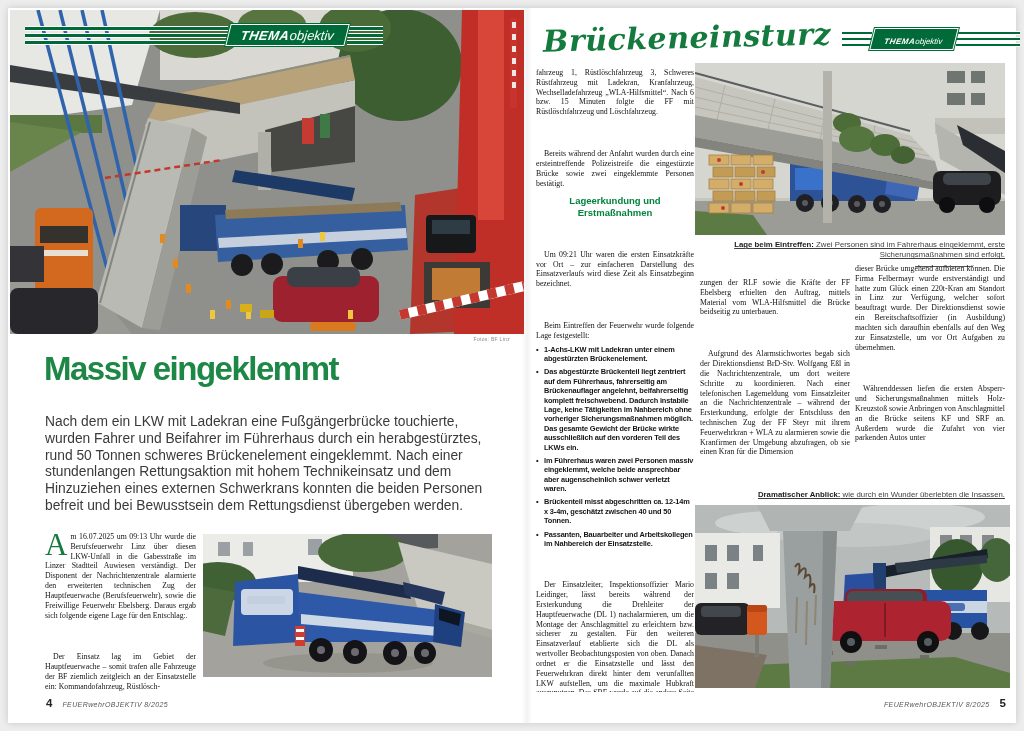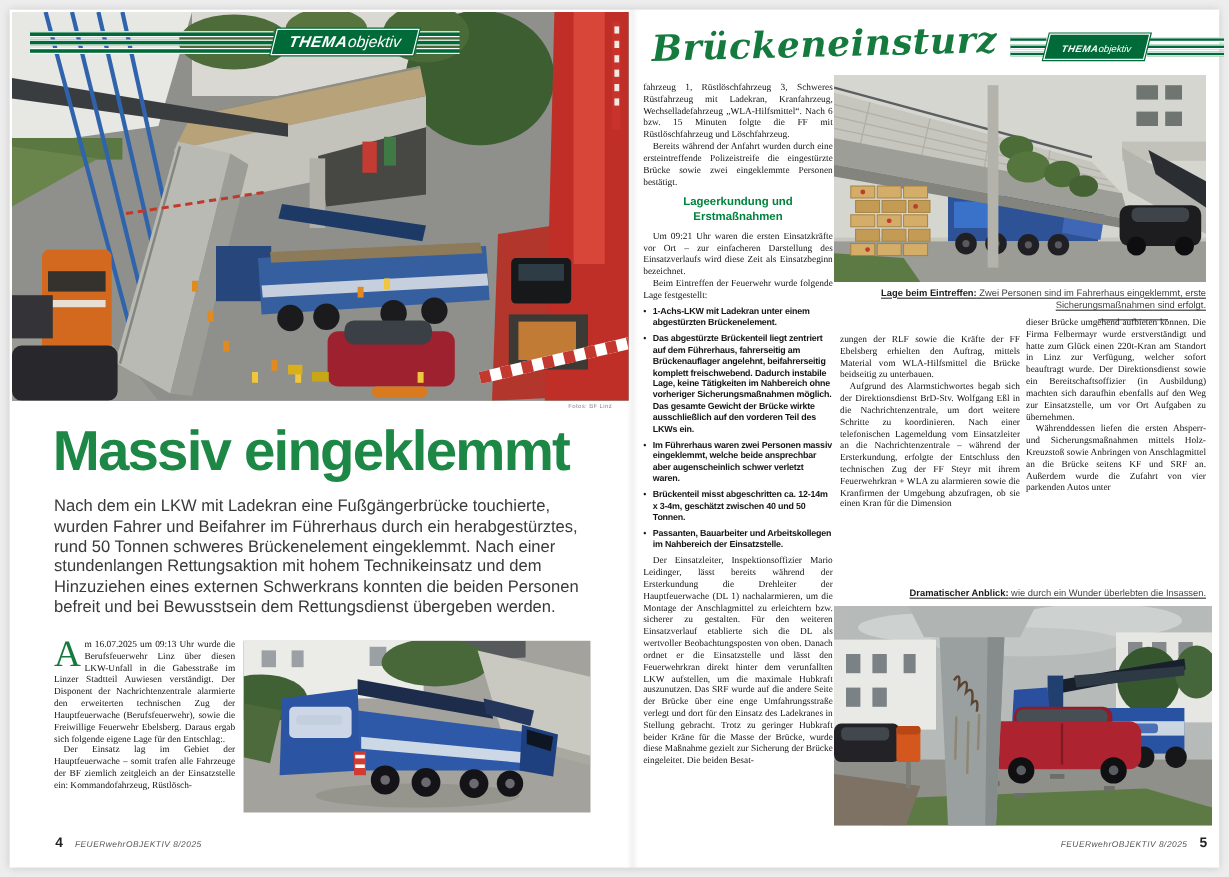--- a/index.html
+++ b/index.html
@@ -20,28 +20,28 @@
                padding:1px 12px;white-space:nowrap;box-shadow:0 0 0 1px #006b38;}
   .badge .chip span{display:inline-block;transform:skewX(4deg);color:#fff;font-style:italic;line-height:1.1;}
   .badge .t{font-weight:bold;letter-spacing:.5px;}
   .badge .o{font-weight:normal;}
   .badge-left .chip span{font-size:13px;}
   .badge-right .chip span{font-size:8px;}
   .badge-right .lines i{height:2px;}
 
   .credit{position:absolute;font-size:5px;color:#8a8a8a;text-align:right;letter-spacing:.3px;}
 
-  .headline{position:absolute;color:#1d8745;font-weight:bold;font-size:47px;letter-spacing:-1.5px;
+  .headline{position:absolute;color:#1d8745;font-weight:bold;font-size:33px;letter-spacing:-1.5px;
             line-height:1;white-space:nowrap;}
   .intro{position:absolute;color:#3a3a3a;font-size:13.8px;line-height:1.22;font-weight:normal;}
 
   .serifcol{position:absolute;font-family:"Liberation Serif",serif;font-size:7.8px;line-height:1.26;
             color:#111;text-align:justify;hyphens:auto;}
   .serifcol p{margin:0;}
-  .serifcol p.ind{text-indent:8px;}
+  .serifcol p.ind{text-indent:8px;margin-top:32px;}
   .dropcap{float:left;font-family:"Liberation Serif",serif;color:#157a3e;font-size:31px;line-height:24px;
            padding-right:3px;padding-top:1px;}
   .greenhead{color:#00833e;font-family:"Liberation Sans",sans-serif;font-weight:bold;font-size:9.5px;
              line-height:1.18;text-align:center;margin:7px 0 6px 0 !important;}
   .bullets{margin:4px 0 2px 0;}
   .bullet{position:relative;font-family:"Liberation Sans",sans-serif;font-weight:bold;font-size:7.4px;
           line-height:1.27;letter-spacing:-.15px;padding-left:8px;margin-bottom:4px;text-align:left;color:#151515;}
   .bullet::before{content:"\2022";position:absolute;left:0;top:0;}
 
   .caption{position:absolute;font-size:7.8px;line-height:1.3;color:#3f3f3f;text-align:right;text-decoration:underline;}

